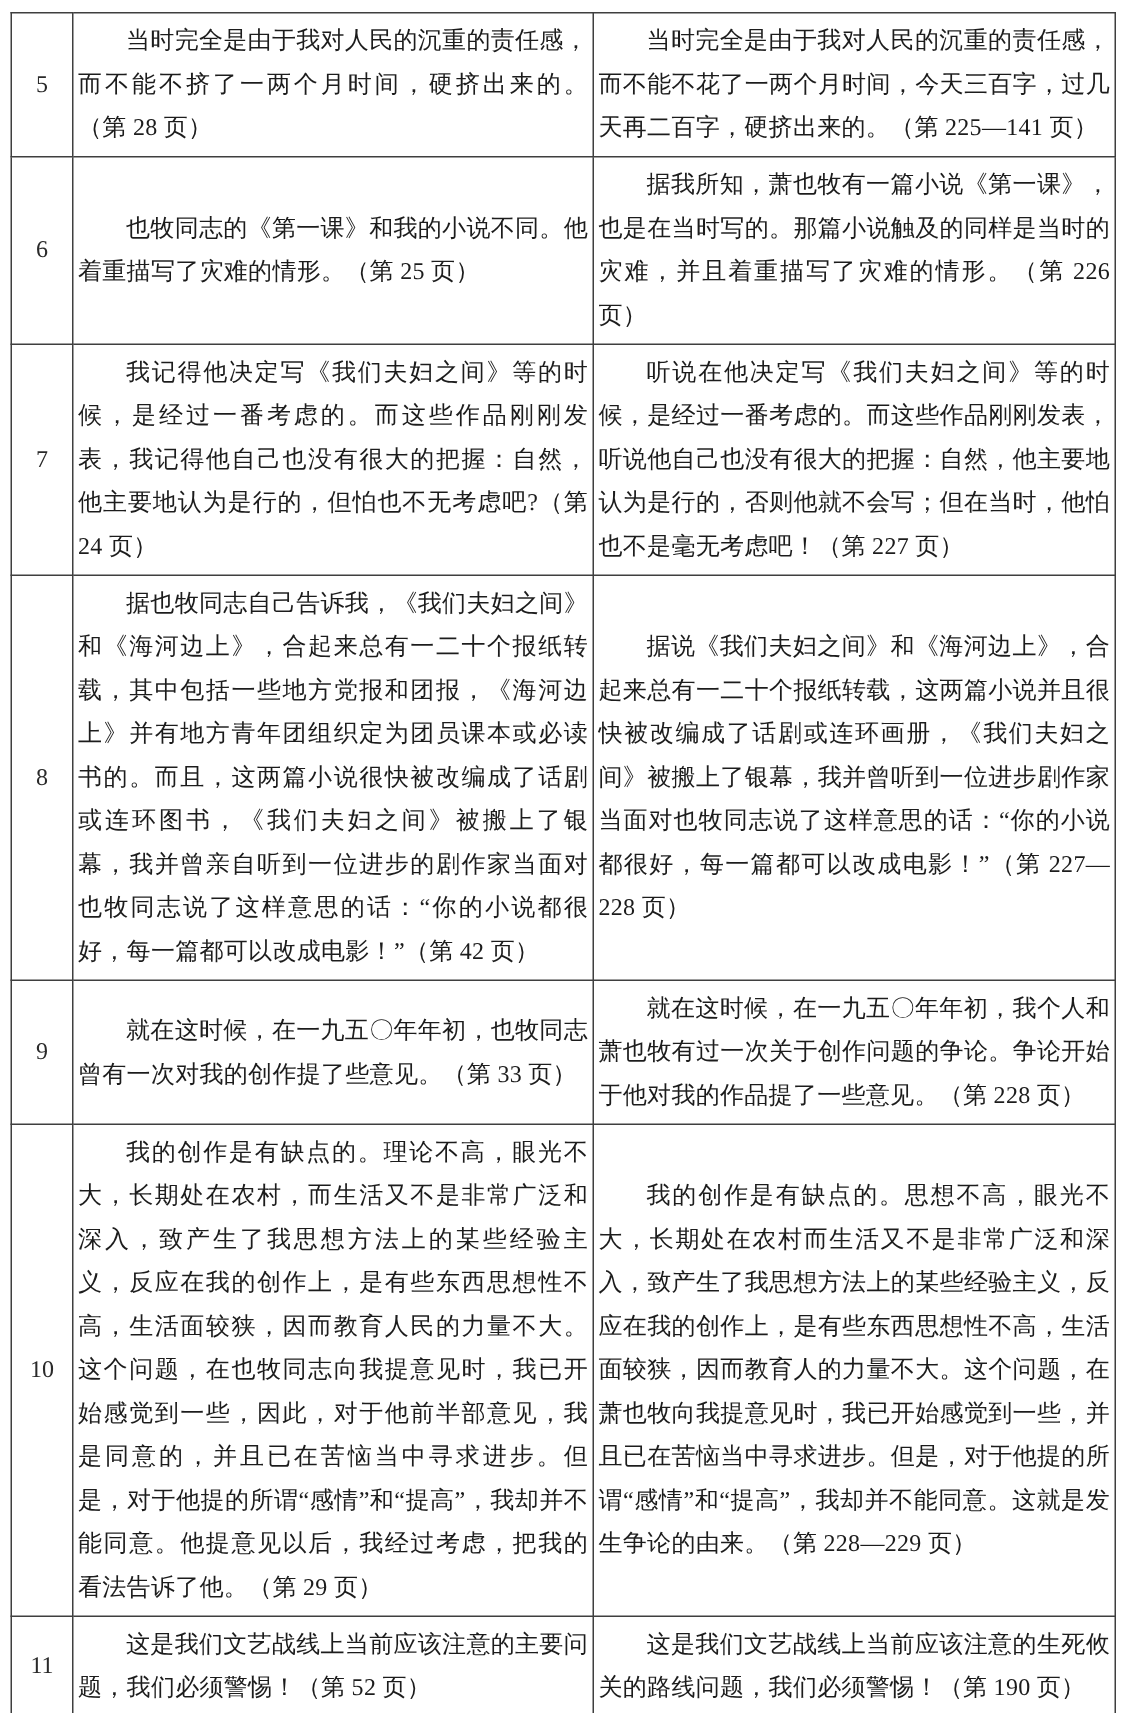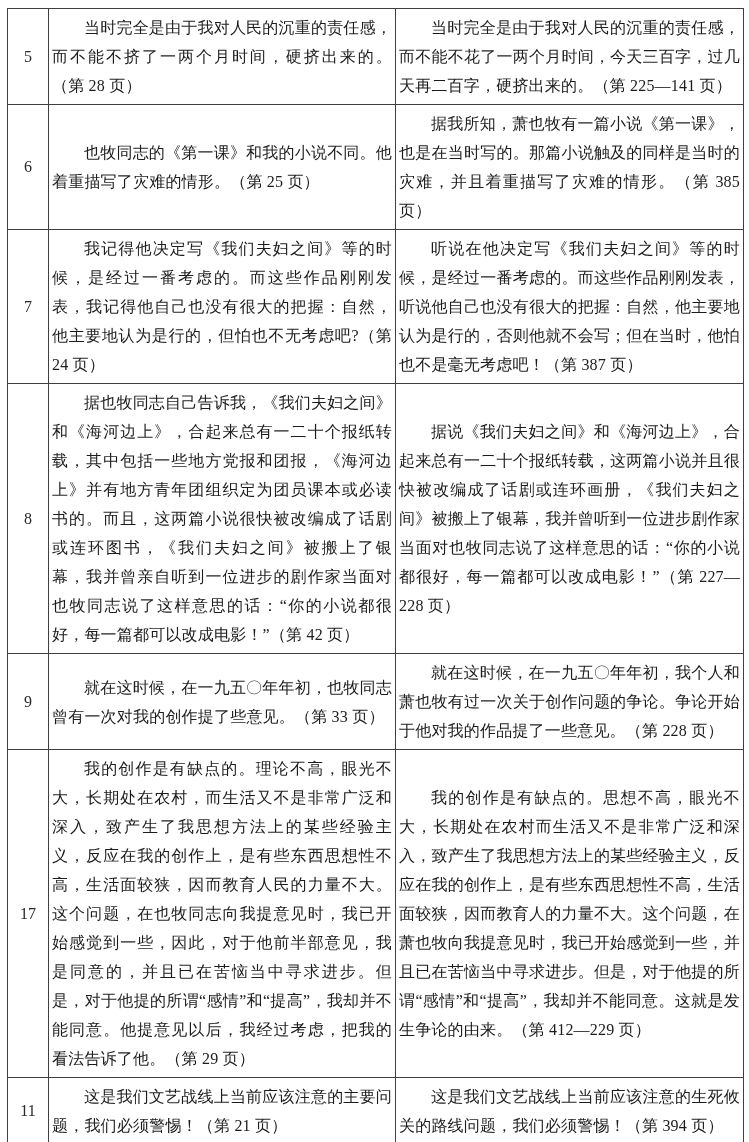--- a/index.html
+++ b/index.html
@@ -66,30 +66,30 @@
           <td class="cell">
             <p>当时完全是由于我对人民的沉重的责任感，而不能不花了一两个月时间，今天三百字，过几天再二百字，硬挤出来的。（第 225—141 页）</p>
           </td>
         </tr>
         <tr>
           <td class="num">6</td>
           <td class="cell">
             <p>也牧同志的《第一课》和我的小说不同。他着重描写了灾难的情形。（第 25 页）</p>
           </td>
           <td class="cell">
-            <p>据我所知，萧也牧有一篇小说《第一课》，也是在当时写的。那篇小说触及的同样是当时的灾难，并且着重描写了灾难的情形。（第 385 页）</p>
+            <p>据我所知，萧也牧有一篇小说《第一课》，也是在当时写的。那篇小说触及的同样是当时的灾难，并且着重描写了灾难的情形。（第 226 页）</p>
           </td>
         </tr>
         <tr>
           <td class="num">7</td>
           <td class="cell">
             <p>我记得他决定写《我们夫妇之间》等的时候，是经过一番考虑的。而这些作品刚刚发表，我记得他自己也没有很大的把握：自然，他主要地认为是行的，但怕也不无考虑吧?（第 24 页）</p>
           </td>
           <td class="cell">
-            <p>听说在他决定写《我们夫妇之间》等的时候，是经过一番考虑的。而这些作品刚刚发表，听说他自己也没有很大的把握：自然，他主要地认为是行的，否则他就不会写；但在当时，他怕也不是毫无考虑吧！（第 387 页）</p>
+            <p>听说在他决定写《我们夫妇之间》等的时候，是经过一番考虑的。而这些作品刚刚发表，听说他自己也没有很大的把握：自然，他主要地认为是行的，否则他就不会写；但在当时，他怕也不是毫无考虑吧！（第 227 页）</p>
           </td>
         </tr>
         <tr>
           <td class="num">8</td>
           <td class="cell">
             <p>据也牧同志自己告诉我，《我们夫妇之间》和《海河边上》，合起来总有一二十个报纸转载，其中包括一些地方党报和团报，《海河边上》并有地方青年团组织定为团员课本或必读书的。而且，这两篇小说很快被改编成了话剧或连环图书，《我们夫妇之间》被搬上了银幕，我并曾亲自听到一位进步的剧作家当面对也牧同志说了这样意思的话：“你的小说都很好，每一篇都可以改成电影！”（第 42 页）</p>
           </td>
           <td class="cell">
             <p>据说《我们夫妇之间》和《海河边上》，合起来总有一二十个报纸转载，这两篇小说并且很快被改编成了话剧或连环画册，《我们夫妇之间》被搬上了银幕，我并曾听到一位进步剧作家当面对也牧同志说了这样意思的话：“你的小说都很好，每一篇都可以改成电影！”（第 227—228 页）</p>
           </td>
@@ -97,33 +97,33 @@
         <tr>
           <td class="num">9</td>
           <td class="cell">
             <p>就在这时候，在一九五〇年年初，也牧同志曾有一次对我的创作提了些意见。（第 33 页）</p>
           </td>
           <td class="cell">
             <p>就在这时候，在一九五〇年年初，我个人和萧也牧有过一次关于创作问题的争论。争论开始于他对我的作品提了一些意见。（第 228 页）</p>
           </td>
         </tr>
         <tr>
-          <td class="num">17</td>
+          <td class="num">10</td>
           <td class="cell">
             <p>我的创作是有缺点的。理论不高，眼光不大，长期处在农村，而生活又不是非常广泛和深入，致产生了我思想方法上的某些经验主义，反应在我的创作上，是有些东西思想性不高，生活面较狭，因而教育人民的力量不大。这个问题，在也牧同志向我提意见时，我已开始感觉到一些，因此，对于他前半部意见，我是同意的，并且已在苦恼当中寻求进步。但是，对于他提的所谓“感情”和“提高”，我却并不能同意。他提意见以后，我经过考虑，把我的看法告诉了他。（第 29 页）</p>
           </td>
           <td class="cell">
-            <p>我的创作是有缺点的。思想不高，眼光不大，长期处在农村而生活又不是非常广泛和深入，致产生了我思想方法上的某些经验主义，反应在我的创作上，是有些东西思想性不高，生活面较狭，因而教育人的力量不大。这个问题，在萧也牧向我提意见时，我已开始感觉到一些，并且已在苦恼当中寻求进步。但是，对于他提的所谓“感情”和“提高”，我却并不能同意。这就是发生争论的由来。（第 412—229 页）</p>
+            <p>我的创作是有缺点的。思想不高，眼光不大，长期处在农村而生活又不是非常广泛和深入，致产生了我思想方法上的某些经验主义，反应在我的创作上，是有些东西思想性不高，生活面较狭，因而教育人的力量不大。这个问题，在萧也牧向我提意见时，我已开始感觉到一些，并且已在苦恼当中寻求进步。但是，对于他提的所谓“感情”和“提高”，我却并不能同意。这就是发生争论的由来。（第 228—229 页）</p>
           </td>
         </tr>
         <tr>
           <td class="num">11</td>
           <td class="cell">
-            <p>这是我们文艺战线上当前应该注意的主要问题，我们必须警惕！（第 21 页）</p>
+            <p>这是我们文艺战线上当前应该注意的主要问题，我们必须警惕！（第 52 页）</p>
           </td>
           <td class="cell">
-            <p>这是我们文艺战线上当前应该注意的生死攸关的路线问题，我们必须警惕！（第 394 页）</p>
+            <p>这是我们文艺战线上当前应该注意的生死攸关的路线问题，我们必须警惕！（第 190 页）</p>
           </td>
         </tr>
       </tbody>
   </table>
 
 </div>
 
 </body></html>

